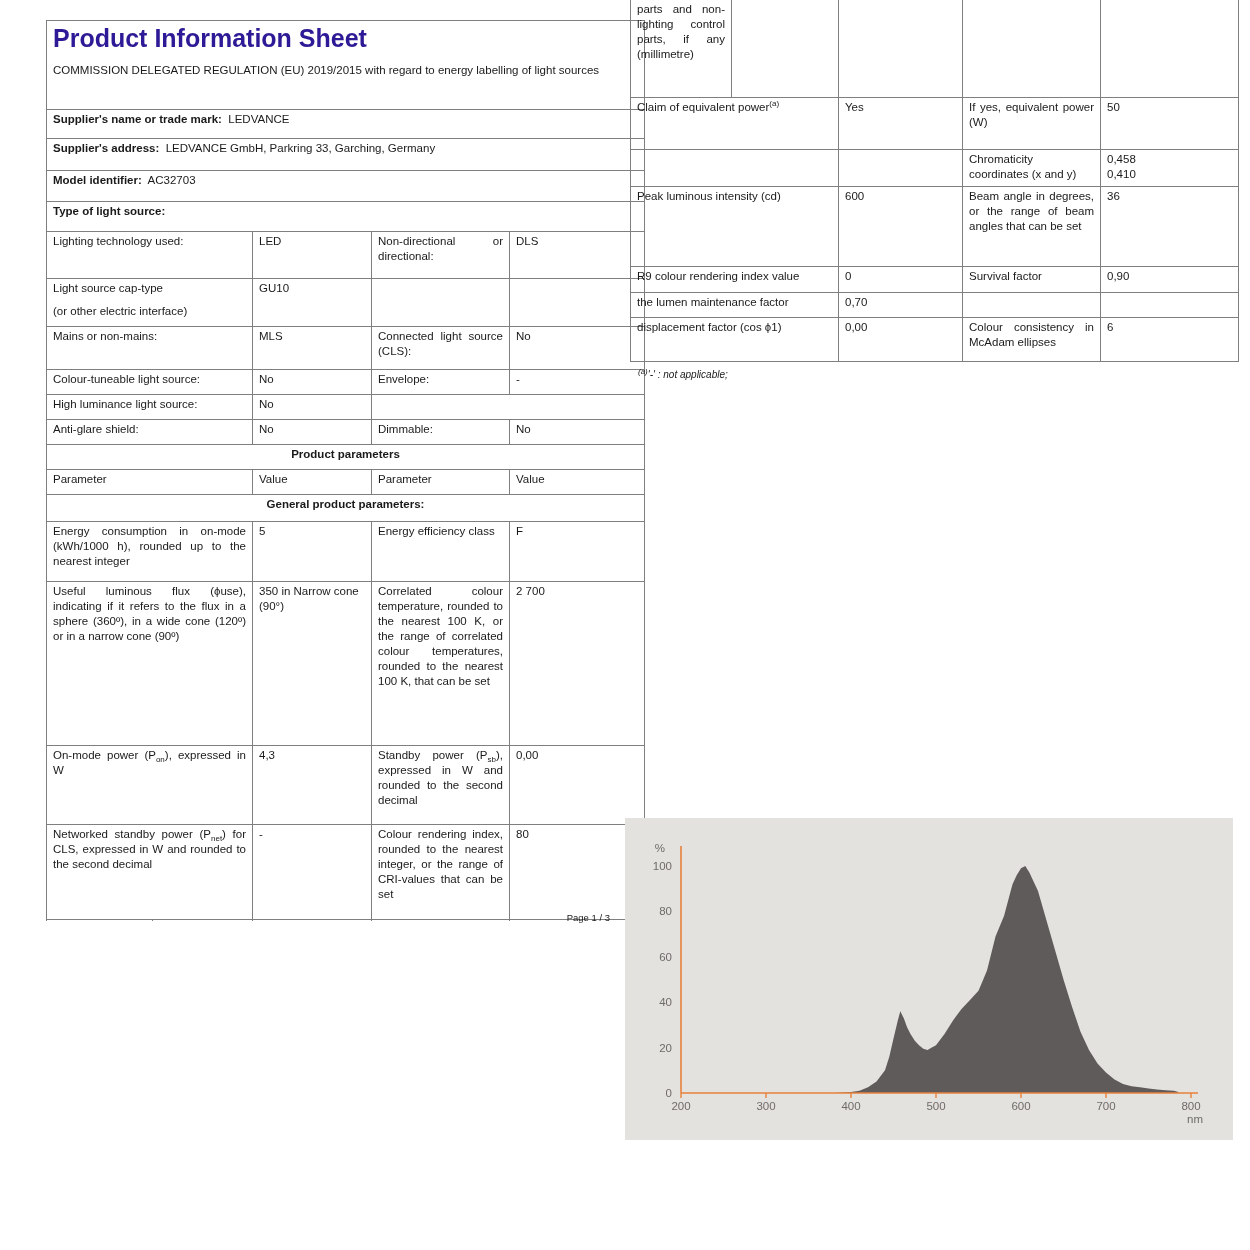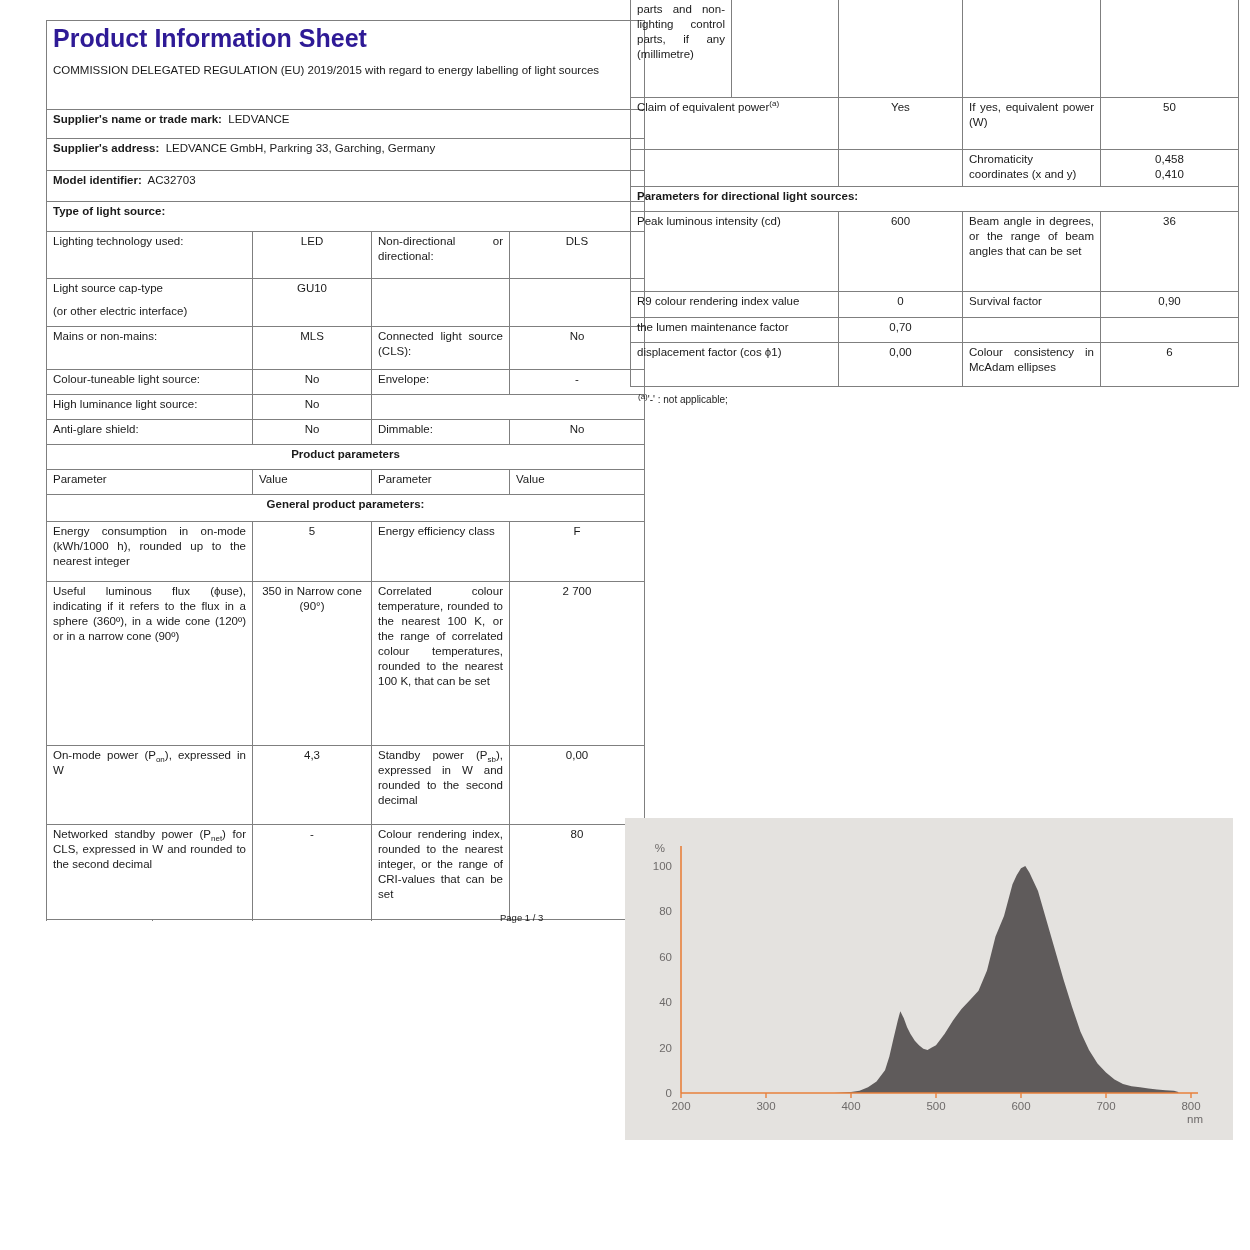--- a/index.html
+++ b/index.html
@@ -7,41 +7,41 @@
     position:relative;width:1250px;height:1250px;overflow:hidden;
     font-family:"Liberation Sans","DejaVu Sans",sans-serif;
     color:#1a1a1a;font-size:11.5px;line-height:15px;
   }
   
   table.doc{border-collapse:collapse;table-layout:fixed;}
   table.doc td{
     border:1px solid #7f7f7f;vertical-align:top;
     padding:2px 6px;overflow:hidden;
   }
-  td.val{text-align:center;}
+  td.val{text-align:left;}
   td.jt{text-align:justify;}
   td.b{font-weight:bold;}
   td.cen{text-align:center;font-weight:bold;}
   .lbl{font-weight:bold;}
   sub{font-size:8px;line-height:0;}
   sup{font-size:8px;line-height:0;}
   
   .left-col{position:absolute;left:14px;top:20px;width:602px;height:901px;overflow:hidden;margin-left:32px;}
   .title-cell{padding:6px 10px 8px 10px;}
   .doc-title{font-size:25px;line-height:30px;font-weight:bold;margin:0 0 9px 0;}
   .doc-sub{font-size:11.5px;line-height:16px;font-weight:normal;}
   .kv-cell{padding:3px 10px 8px 10px;}
   .sec-cell{padding:3px 10px 9px 10px;font-weight:bold;}
   
   .right-col{position:absolute;left:630px;top:0px;width:612px;}
   tr.no-top td{border-top:none;}
   .footnotes{margin:6px 0 0 8px;font-size:10px;line-height:14px;}
-  .footnotes div{margin-bottom:8px;}
-  
-  .page-num{position:absolute;left:500px;top:910px;width:110px;text-align:left;font-size:9.5px;}
+  .footnotes div{margin-bottom:8px;font-style:italic;}
+  
+  .page-num{position:absolute;left:500px;top:910px;width:110px;text-align:right;font-size:9.5px;}
   
   .chart-box{position:absolute;left:625px;top:818px;width:608px;height:322px;}
 </style>
 </head>
 <body>
 
 <div class="left-col">
   <table class="doc">
     <colgroup>
         <col style="width:106px">
@@ -194,23 +194,20 @@
     </tr>
     <tr>
       <td colspan="2" style="height:32px"></td>
       <td></td>
       <td class="jt">Chromaticity coordinates (x and y)</td>
       <td class="val">
         <div>0,458</div>
         <div>0,410</div>
       </td>
     </tr>
-    <tr>
-          <td colspan="5" class="b" style="height:20px">Parameters for directional light sources:</td>
-        </tr>
     <tr>
       <td colspan="2" style="height:75px">Peak luminous intensity (cd)</td>
       <td class="val">600</td>
       <td class="jt">Beam angle in degrees, or the range of beam angles that can be set</td>
       <td class="val">36</td>
     </tr>
     <tr>
       <td colspan="2" style="height:21px">R9 colour rendering index value</td>
       <td class="val">0</td>
       <td>Survival factor</td>

